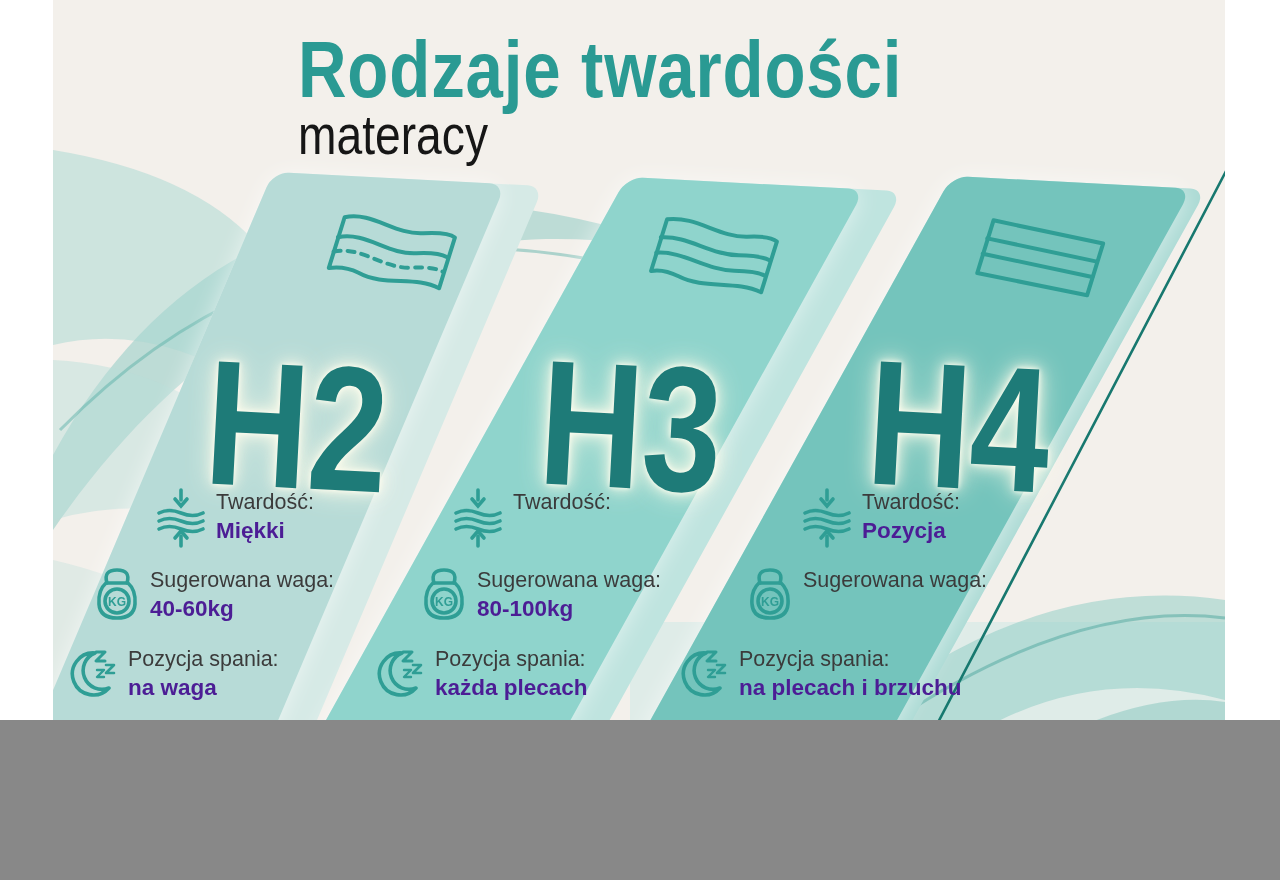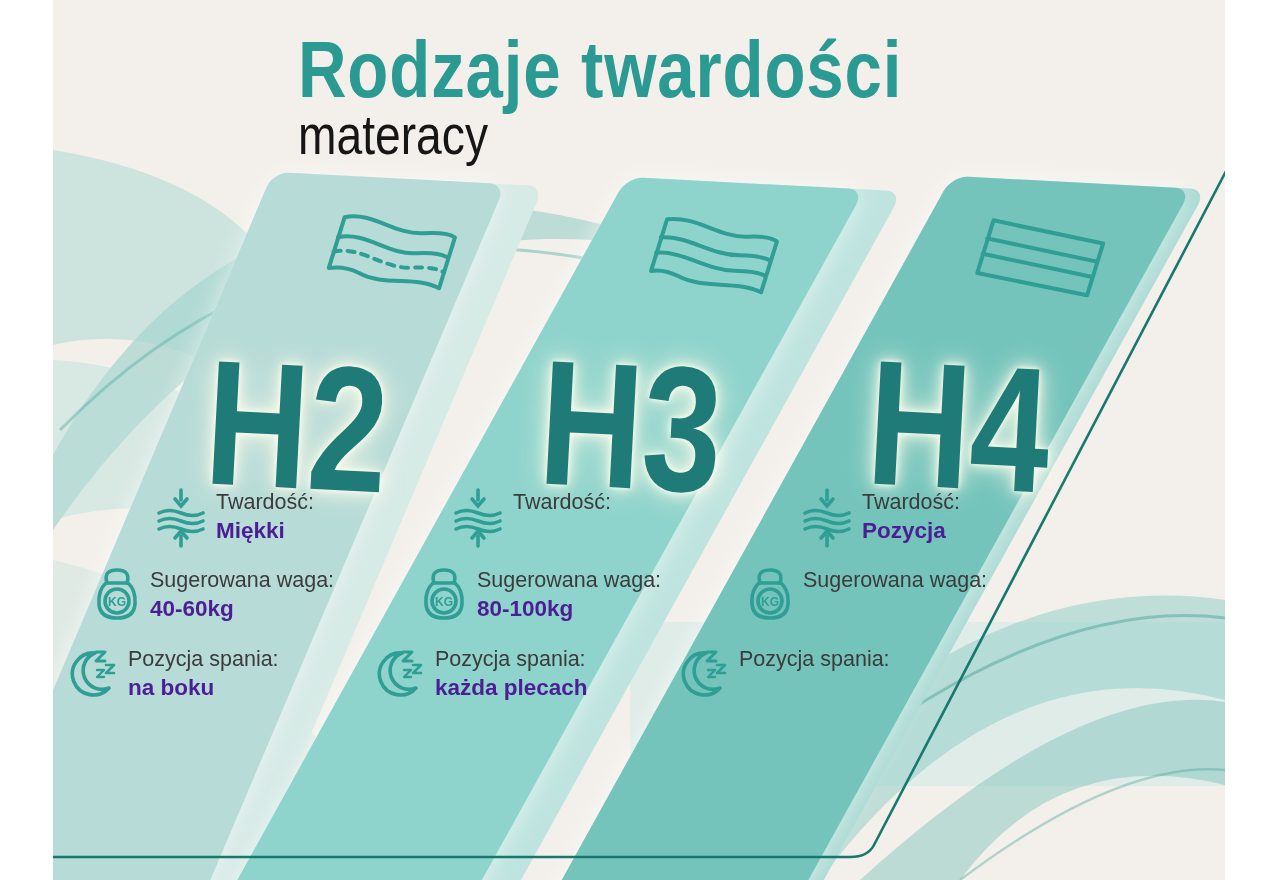--- a/index.html
+++ b/index.html
@@ -1,16 +1,16 @@
 <!DOCTYPE html>
 <html><head>
 <meta charset="utf-8">
 <style>
   html,body{margin:0;padding:0;background:#888;}
-  .canvas{position:relative;width:1280px;height:880px;overflow:hidden;background:#ffffff;
+  .canvas{position:relative;width:1280px;height:720px;overflow:hidden;background:#ffffff;
           font-family:"Liberation Sans","DejaVu Sans",sans-serif;}
   .content-bg{position:absolute;left:53px;top:0;width:1172px;height:880px;background:#f3f0eb;z-index:0;}
   .decor{position:absolute;left:0;top:0;z-index:1;}
   .lineart{position:absolute;left:0;top:0;z-index:5;pointer-events:none;}
   .margin-strip{position:absolute;top:0;height:880px;background:#ffffff;z-index:6;}
   .margin-left{left:0;width:53px;}
   .margin-right{left:1225px;width:55px;}
 
   .panel,.panel-echo{position:absolute;transform-origin:0 0;border-radius:16px;height:760px;}
   .panel-echo{z-index:2;}
@@ -147,21 +147,21 @@
     <svg class="ricon" width="50" height="54" viewBox="0 0 50 54">
       <g stroke="#2f9e95" fill="none" stroke-linecap="round" stroke-linejoin="round">
         <path d="M27,8 A21,21 0 1 0 41,43 A17,17 0 0 1 27,8 Z" stroke-width="3.6"></path>
         <path d="M28,7 h9 l-9,9 h9" stroke-width="3"></path>
         <path d="M38,20 h8 l-8,8 h8" stroke-width="2.6"></path>
         <path d="M29,25 h7 l-7,7 h7" stroke-width="2.4"></path>
       </g>
     </svg>
     <div class="txt">
       <div class="lab">Pozycja spania:</div>
-      <div class="val">na boku</div>
+      <div class="val">na waga</div>
     </div>
   </div>
 
   <div class="row" style="left:453px;top:488px;">
     <svg class="ricon" width="50" height="60" viewBox="0 0 50 60">
       <g stroke="#2f9e95" stroke-width="3.6" fill="none" stroke-linecap="round">
         <path d="M25,2 V12"></path>
           <path d="M19,11 L25,18 L31,11"></path>
         <path d="M3,25 Q13,20 25,25 T47,25"></path>
         <path d="M3,33 Q13,28 25,33 T47,33"></path>
@@ -237,16 +237,17 @@
     <svg class="ricon" width="50" height="54" viewBox="0 0 50 54">
       <g stroke="#2f9e95" fill="none" stroke-linecap="round" stroke-linejoin="round">
         <path d="M27,8 A21,21 0 1 0 41,43 A17,17 0 0 1 27,8 Z" stroke-width="3.6"></path>
         <path d="M28,7 h9 l-9,9 h9" stroke-width="3"></path>
         <path d="M38,20 h8 l-8,8 h8" stroke-width="2.6"></path>
         <path d="M29,25 h7 l-7,7 h7" stroke-width="2.4"></path>
       </g>
     </svg>
     <div class="txt">
       <div class="lab">Pozycja spania:</div>
+      <div class="val">na plecach i brzuchu</div>
     </div>
   </div>
 
 </div>
 
 </body></html>

